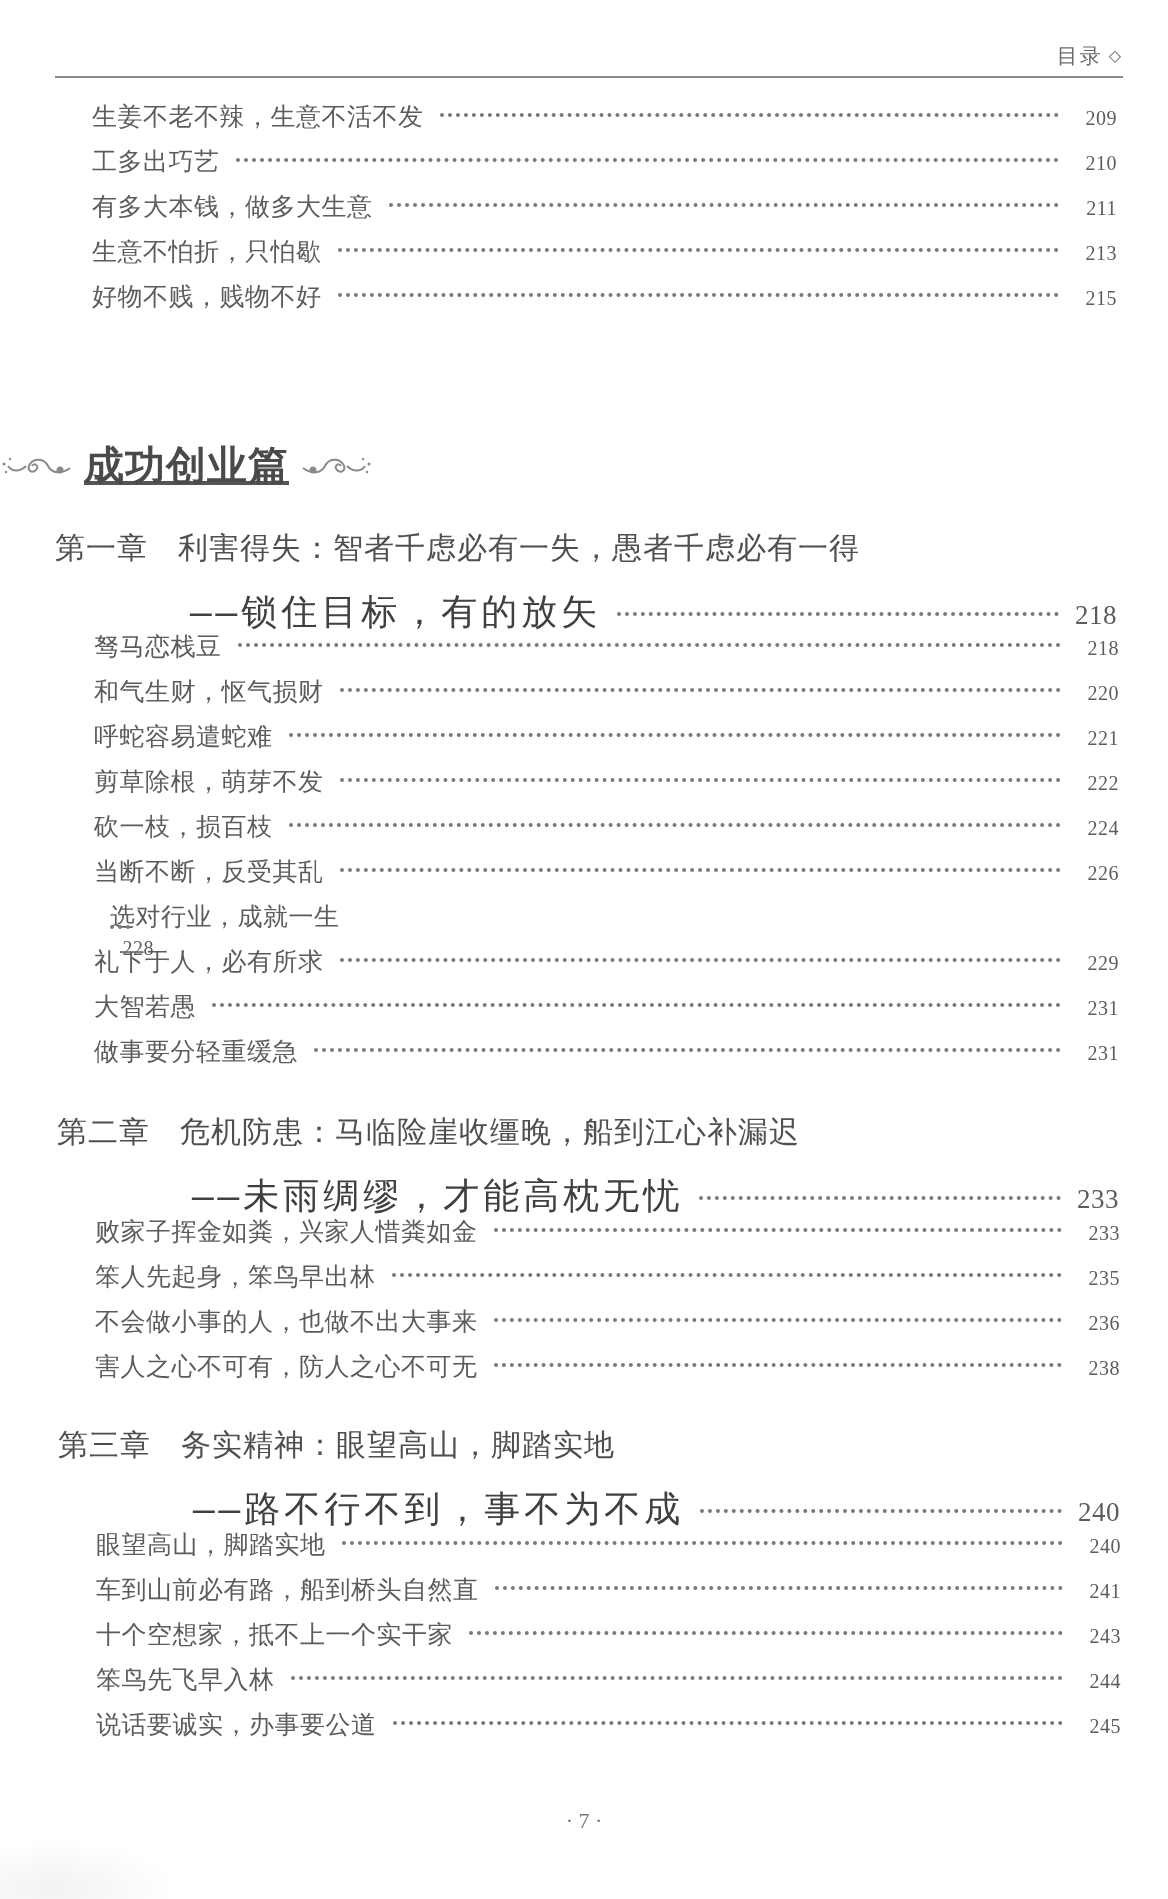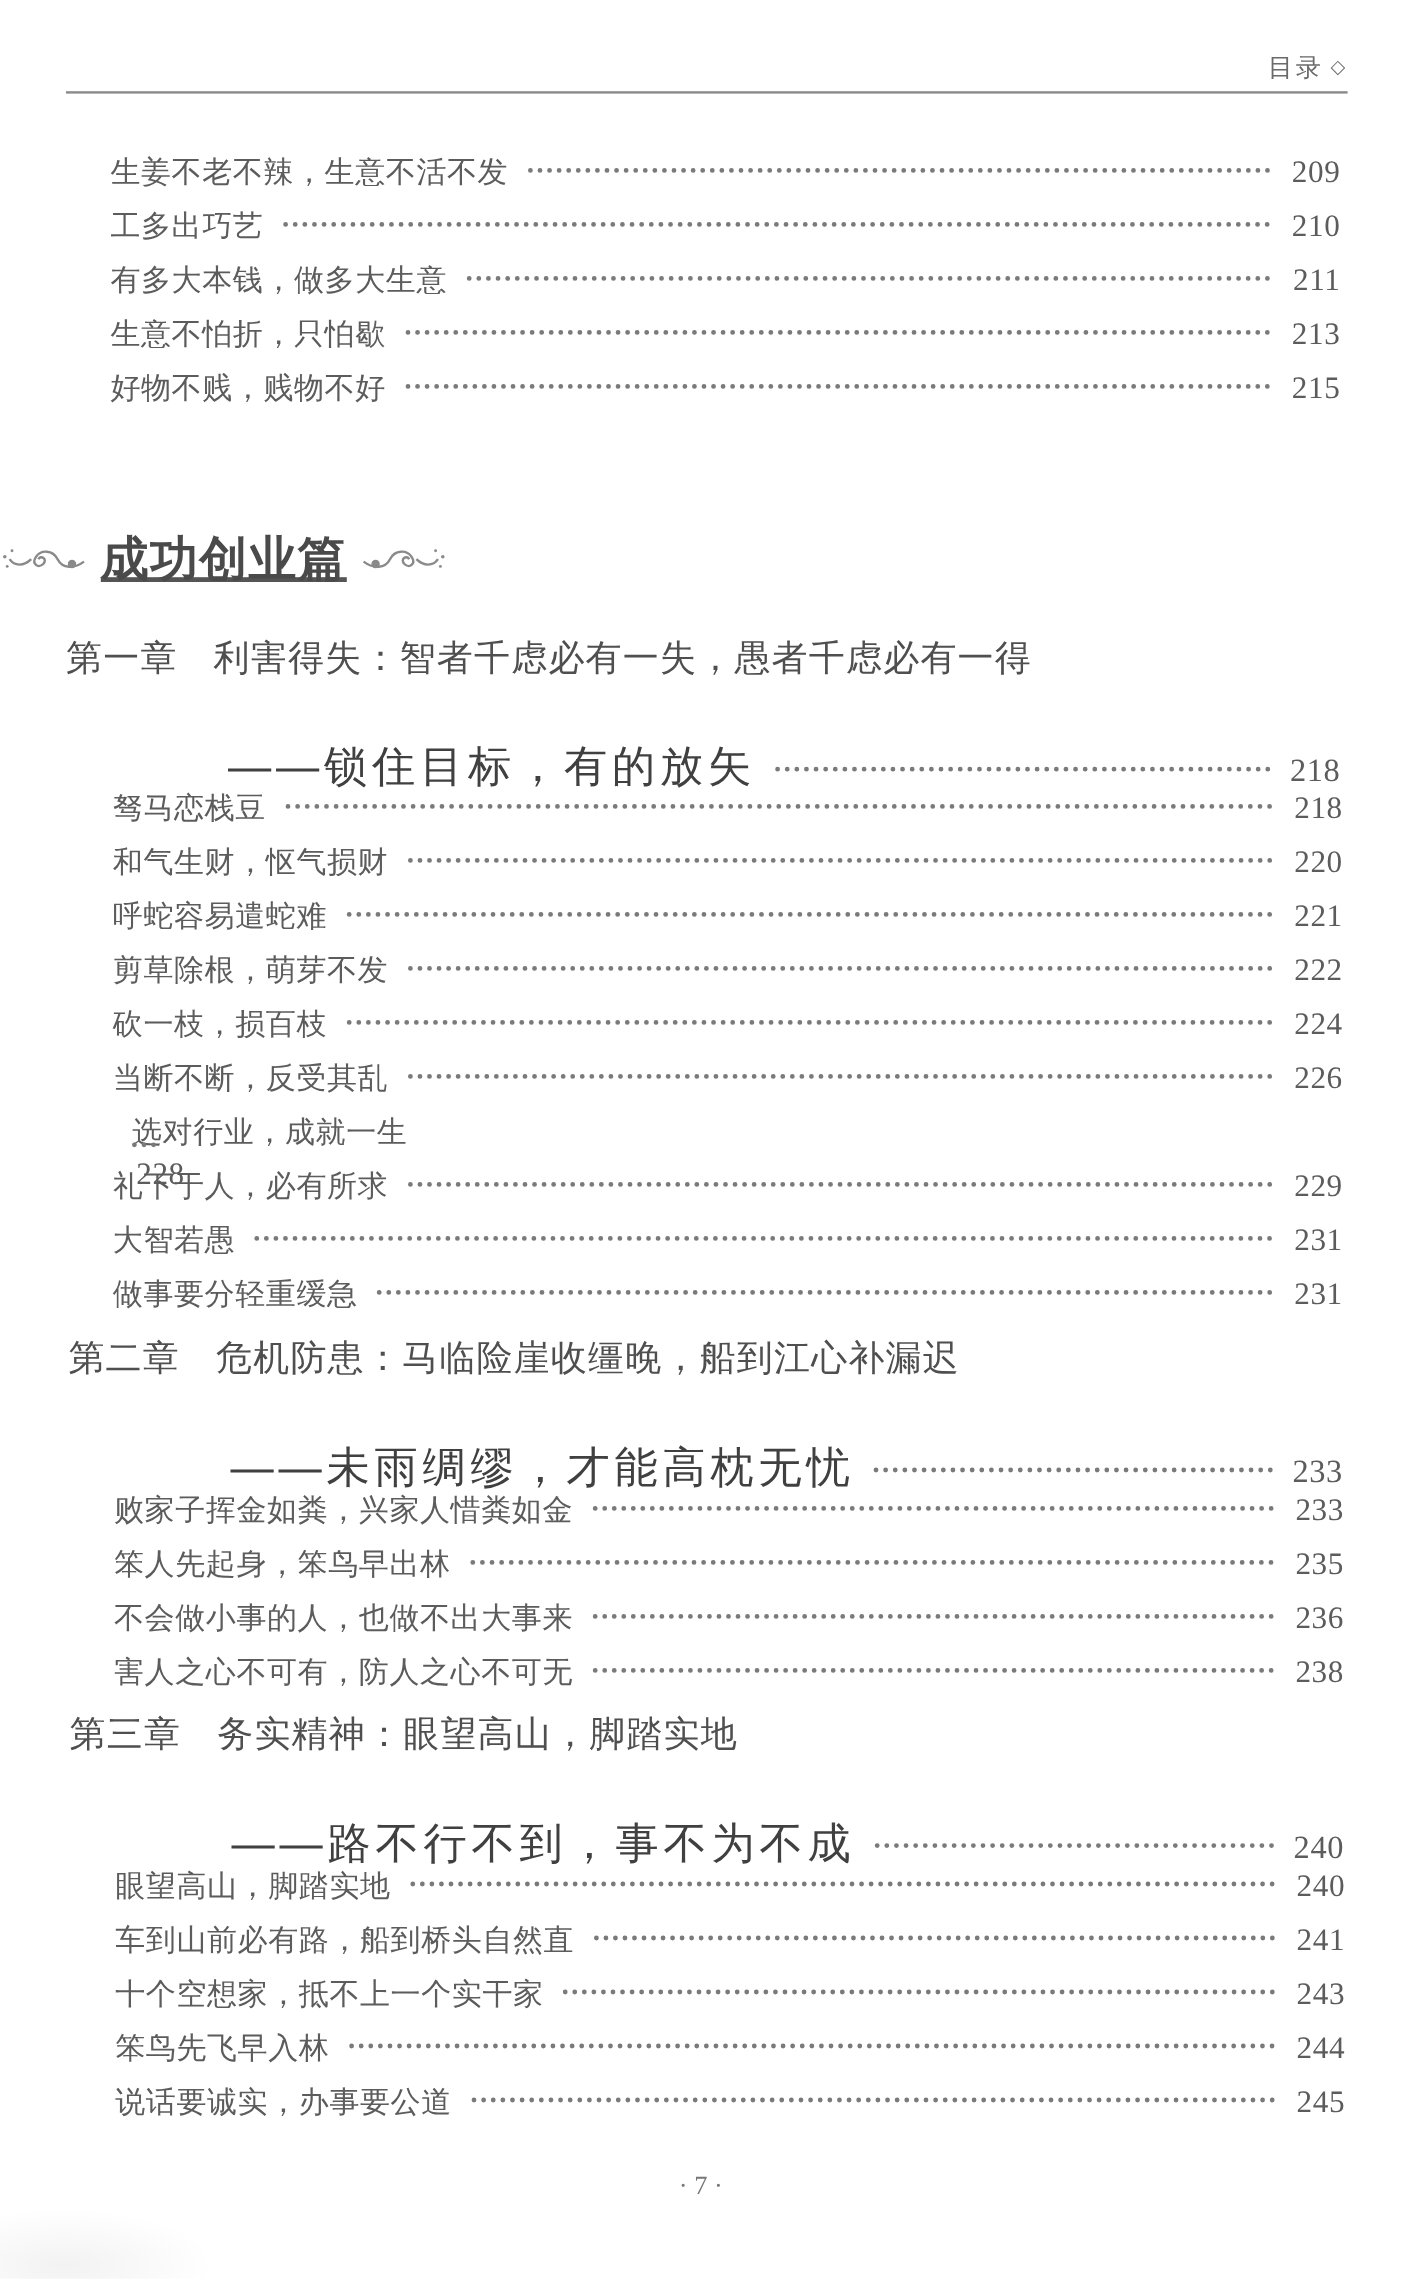--- a/index.html
+++ b/index.html
@@ -51,34 +51,33 @@
       position: absolute;
       display: flex;
       align-items: baseline;
       height: 40px;
       font-size: 25px;
       color: #5c5c5c;
       letter-spacing: 0.5px;
     }
     .toc-line .title {
       white-space: nowrap;
-      font-family: Liberation Sans, sans-serif;
-      margin-top: 27px;
+      font-family: Liberation Mono, monospace;
     }
     .toc-line .leader {
       flex: 1;
       margin: 0 14px 0 16px;
       border-bottom: 4px dotted #7a7a7a;
       height: 0;
       transform: translateY(-8px);
       min-width: 20px;
     }
     .toc-line .pg {
       font-family: "Liberation Serif", "DejaVu Serif", serif;
-      font-size: 26px;
+      font-size: 20px;
       color: #5c5c5c;
       white-space: nowrap;
       text-align: right;
       min-width: 44px;
     }
     .toc-line.subtitle-line .title {
       font-size: 36px;
       letter-spacing: 4px;
       color: #404040;
     }

